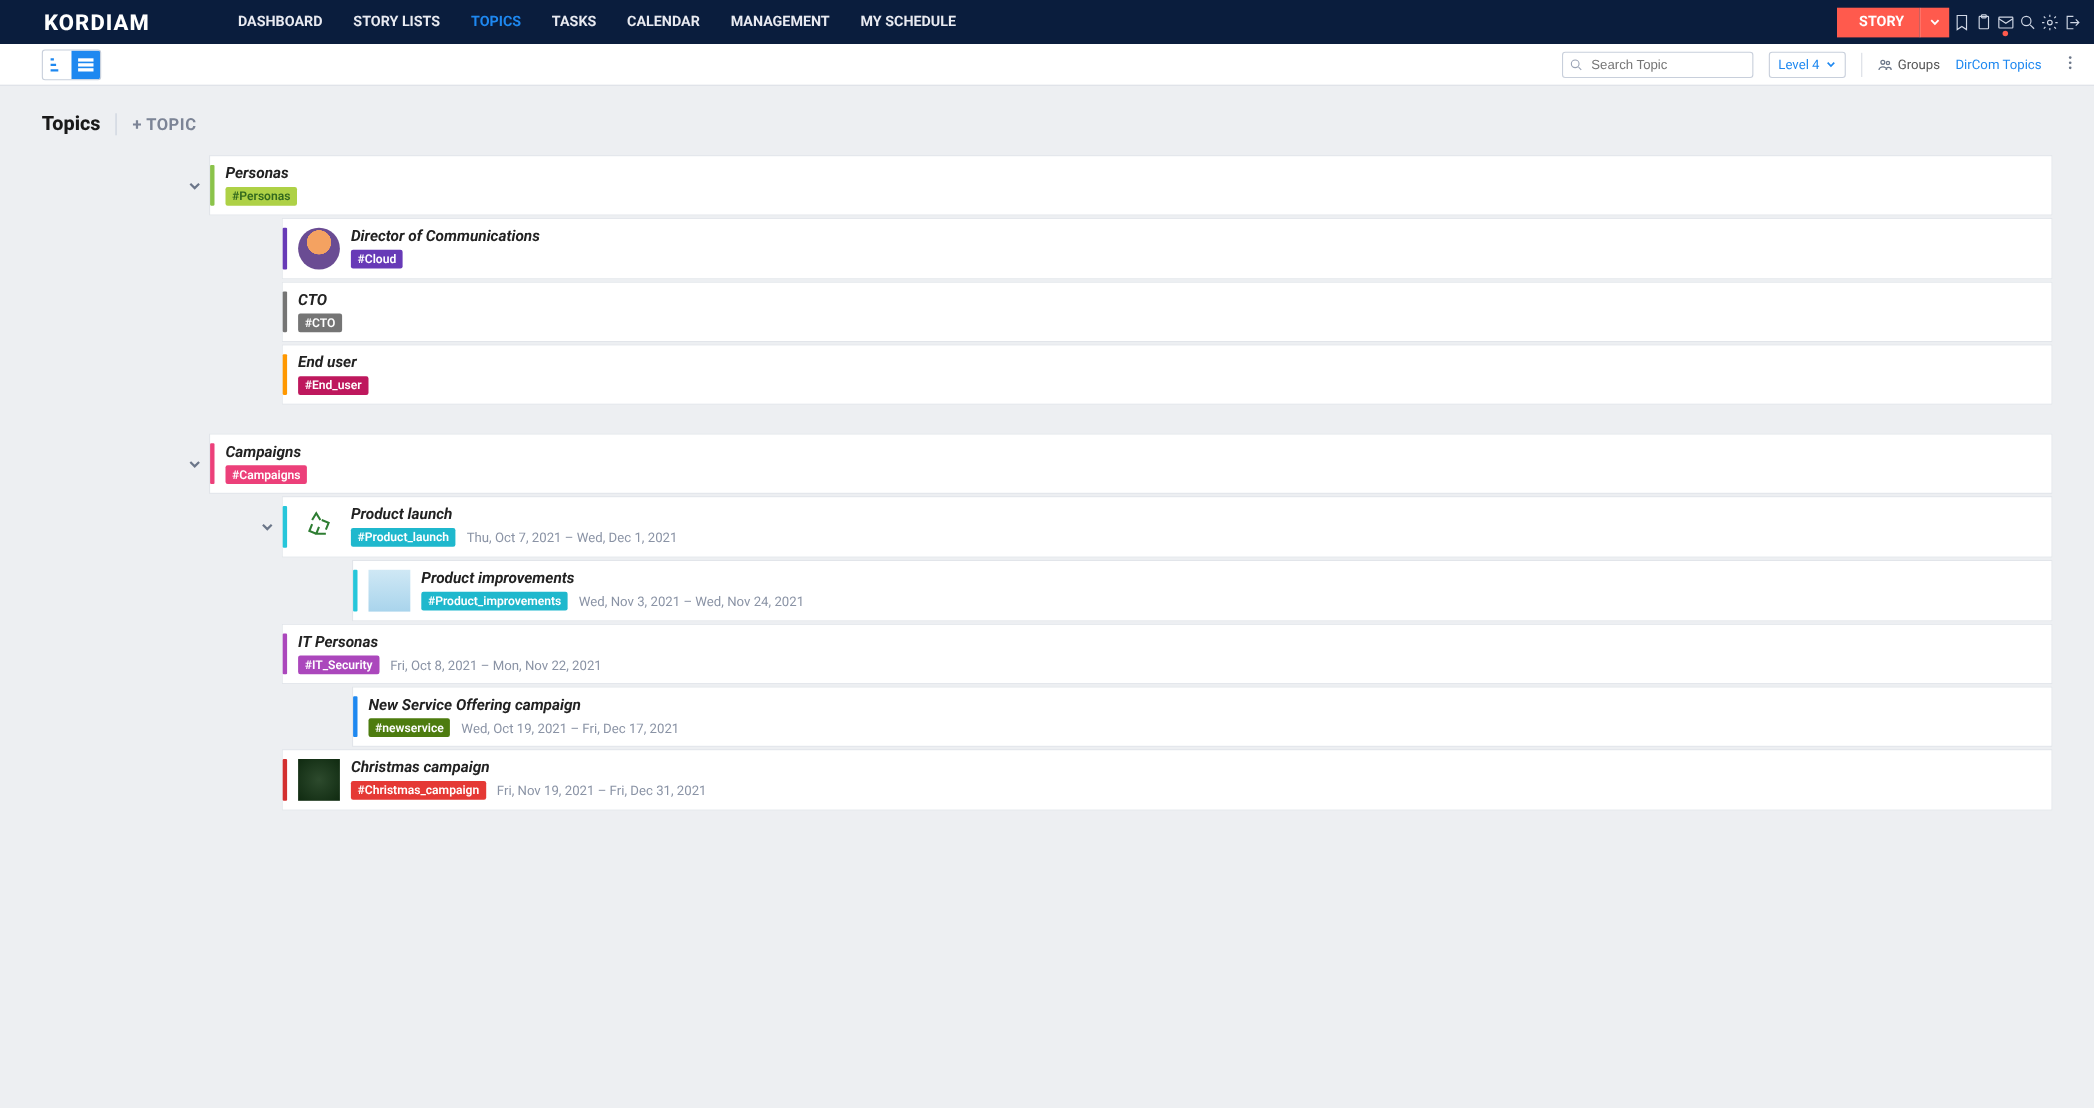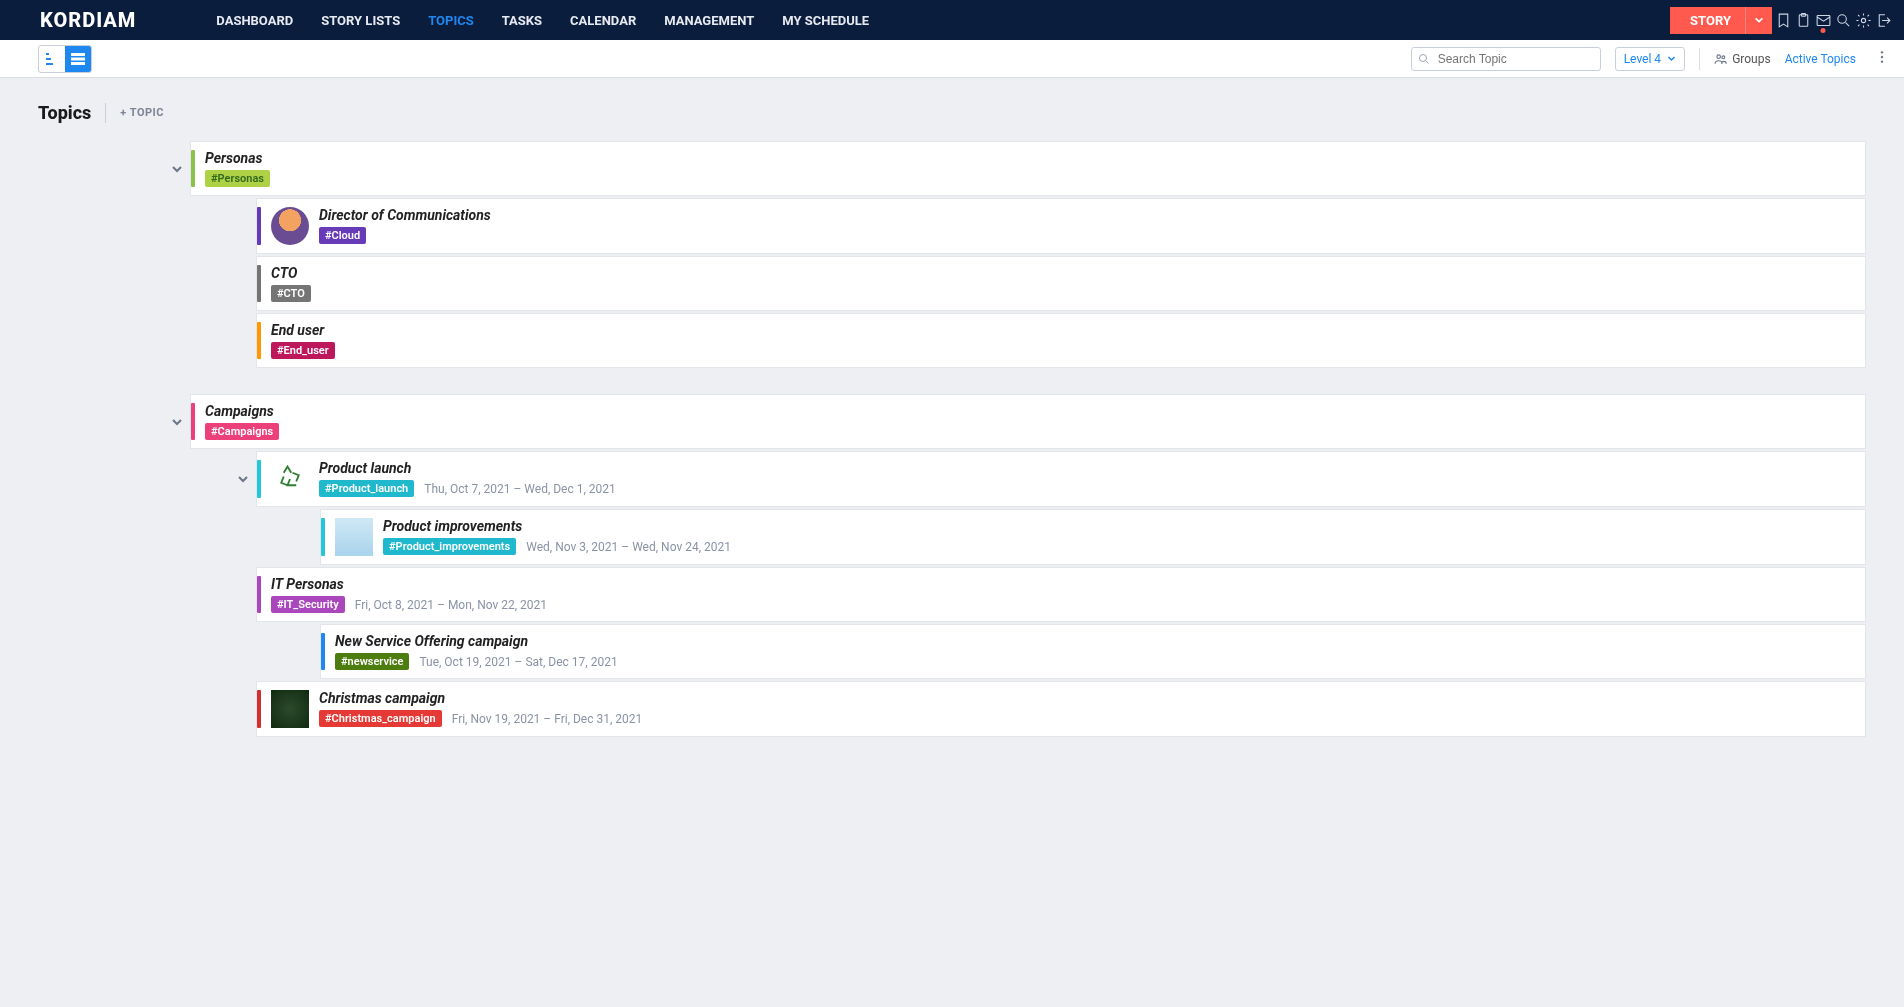--- a/index.html
+++ b/index.html
@@ -20,34 +20,34 @@
   .notif-dot { position:absolute; bottom:-4px; left:50%; transform:translateX(-50%); width:5px; height:5px; background:#ff5a4d; border-radius:50%;}
 
   
   .toolbar { height: 38px; background:#fff; border-bottom:1px solid #d9dde4; display:flex; align-items:center; padding:0 10px;}
   .view-toggle { display:flex; border:1px solid #c8cfdb; border-radius:3px; overflow:hidden; margin-left:28px;}
   .view-btn { width:26px; height:26px; display:flex; align-items:center; justify-content:center; cursor:pointer; }
   .view-btn.active { background:#1e88f0; }
   .view-btn svg { width:16px; height:14px; }
   .toolbar-right { margin-left:auto; display:flex; align-items:center; gap:14px;}
   .search-box { position:relative; }
-  .search-box input { width:190px; padding:4px 8px 4px 26px; border:1px solid #c8cfdb; border-radius:3px; font-size:12px; color:#be185d;}
+  .search-box input { width:174px; padding:4px 8px 4px 26px; border:1px solid #c8cfdb; border-radius:3px; font-size:12px; color:#be185d;}
   .search-box svg { position:absolute; left:7px; top:6px; width:12px; height:12px; stroke:#9aa3b5; fill:none; stroke-width:2;}
   .level-select { border:1px solid #c8cfdb; border-radius:3px; padding:4px 8px; font-size:12px; color:#1e88f0; display:flex; align-items:center; gap:6px; cursor:pointer;}
   .toolbar-vr { width:1px; height:22px; background:#d9dde4;}
   .groups-link { color:#555; font-size:12px; display:flex; align-items:center; gap:4px; cursor:pointer;}
   .active-topics { color:#1e88f0; font-size:12px; cursor:pointer;}
   .kebab { cursor:pointer; padding:0 4px;}
   .kebab svg{width:16px;height:16px;fill:#6b7689;}
 
   
   .page-header { display:flex; align-items:center; padding: 24px 38px 18px; gap:14px;}
   .page-title { font-size:18px; font-weight:800; color:#1a1a1a;}
   .vr2 { width:1px; height:20px; background:#c8cfdb;}
-  .add-topic { color:#7c8496; font-size:11px; font-weight:700; letter-spacing:0.5px; cursor:pointer;}
+  .add-topic { color:#7c8496; font-size:15px; font-weight:700; letter-spacing:0.5px; cursor:pointer;}
 
   
   .content { padding: 0 38px 40px; }
   .topic-row { background:#fff; border:1px solid #e2e5ea; display:flex; padding:8px 10px 8px 0; margin-bottom:2px; position:relative;}
   .color-bar { width:4px; align-self:stretch; margin-right:10px; border-radius:1px;}
   .expand-btn { position:absolute; left:-22px; top:50%; transform:translateY(-50%); width:16px; height:16px; cursor:pointer; display:flex; align-items:center; justify-content:center;}
   .expand-btn svg { width:12px; height:12px; stroke:#6b7689; fill:none; stroke-width:2;}
   .topic-avatar { width:38px; height:38px; border-radius:50%; margin-right:10px; flex-shrink:0;}
   .topic-thumb { width:38px; height:38px; margin-right:10px; flex-shrink:0; background:#ddd;}
   .topic-body { display:flex; flex-direction:column; gap:4px;}
@@ -162,21 +162,21 @@
     </div>
     <div class="toolbar-vr"></div>
     <div class="groups-link">
       <svg width="14" height="14" viewBox="0 0 24 24" stroke="#6b7689" fill="none" stroke-width="2">
           <circle cx="8" cy="8" r="3"></circle>
           <circle cx="16" cy="9" r="2.5"></circle>
           <path d="M2 20c0-3 3-5 6-5s6 2 6 5M13 20c0-2.5 2-4 4-4s4 1.5 4 4"></path>
         </svg>
       <span>Groups</span>
     </div>
-    <div class="active-topics">Active Topics</div>
+    <div class="active-topics">DirCom Topics</div>
     <div class="kebab">
       <svg viewBox="0 0 24 24">
           <circle cx="12" cy="5" r="1.8"></circle>
           <circle cx="12" cy="12" r="1.8"></circle>
           <circle cx="12" cy="19" r="1.8"></circle>
         </svg>
     </div>
   </div>
 </div>
 
@@ -312,21 +312,21 @@
   </div>
 
 
   <div class="level2">
     <div class="topic-row">
       <div class="color-bar" style="background:#1e88f0"></div>
       <div class="topic-body">
         <div class="topic-title">New Service Offering campaign</div>
         <div class="tag-date-row">
           <span class="tag" style="background:#4d7c0f;color:#fff">#newservice</span>
-          <span class="date-text">Tue, Oct 19, 2021 – Sat, Dec 17, 2021</span>
+          <span class="date-text">Wed, Oct 19, 2021 – Fri, Dec 17, 2021</span>
         </div>
       </div>
     </div>
   </div>
 
   <div class="level1">
     <div class="topic-row">
       <div class="color-bar" style="background:#d32f2f"></div>
       <div class="topic-thumb" style="background: radial-gradient(circle,#2d4a2d,#0f2a10);"></div>
       <div class="topic-body">

